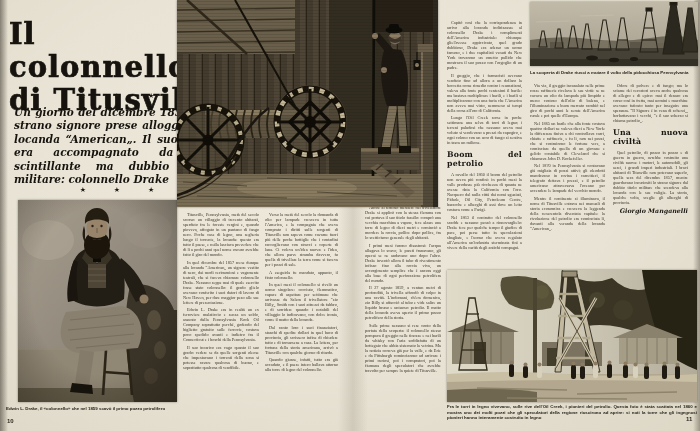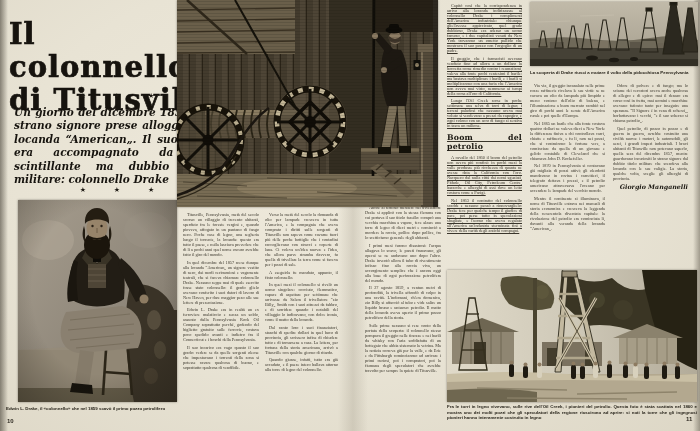--- a/index.html
+++ b/index.html
@@ -254,21 +254,21 @@
       <rect x="256" y="0" width="5" height="207" fill="#2d2820"></rect>
       <g>
         <line x1="240" y1="52" x2="240" y2="60" stroke="#0f0d08" stroke-width="1.2"></line>
         <rect x="236.5" y="60" width="7" height="10" fill="#12100b"></rect>
         <circle cx="240" cy="65" r="2" fill="#8f8165"></circle>
       </g>
       <rect width="261" height="207" fill="url(#hatch)"></rect>
     </svg>
   </div>
 
-  <div class="abs col" style="left:447px;top:3px;width:75px;height:262px;text-decoration:underline;">
+  <div class="abs col" style="left:447px;top:20px;width:75px;height:262px;">
       <p class="col-p">Capitò così che la corrispondenza in arrivo alla locanda indirizzasse al colonnello Drake i complimenti dell'America industriale: chiunque gliel'avesse appiccicato, quel grado dubbioso, Drake era adesso un uomo famoso, e i due capitalisti venuti da New York trovarono un ometto pallido che mostrava il suo pozzo con l'orgoglio di un padre.</p>
       <p class="col-p">Il greggio, che i farmacisti avevano venduto fino ad allora a un dollaro la boccetta come rimedio contro i reumatismi, valeva alla fonte pochi centesimi il barile: ma bastava moltiplicare i barili, e i barili si moltiplicarono con una furia che l'America non aveva mai visto, nemmeno ai tempi della corsa all'oro di California.</p>
       <p class="col-p">Lungo l'Oil Creek sorse in poche settimane una selva di torri di legno; i terreni paludosi che nessuno aveva mai voluto si vendevano a prezzi da capogiro, e ogni colono con un acro di fango si sentiva in tasca un milione.</p>
       <h3 class="col-h">Boom del petrolio</h3>
       <p class="col-p">A cavallo del 1860 il boom del petrolio non aveva più confini: in pochi mesi la valle produsse più ricchezza di quanta ne avesse data la California con l'oro. Nacquero dal nulla città dai nomi sguaiati, Pithole, Oil City, Petroleum Centre, baracche e alberghi di assi dove un letto costava come a Parigi.</p>
       <p class="col-p">Nel 1863 il contratto del colonnello scadde e nessuno pensò a rinnovarglielo: Drake fece per qualche tempo il giudice di pace, poi perse tutto in speculazioni sbagliate, e l'uomo che aveva regalato all'America un'industria sterminata finì a vivere della carità degli antichi compagni.</p>
     </div>
 
   <div class="abs photo" style="left:530px;top:2px;width:168px;height:64px;">
     <svg width="168" height="64" viewBox="0 0 168 64">
@@ -317,20 +317,21 @@
 
   <div class="abs col" style="left:530px;top:83px;width:75px;height:183px;">
       <p class="col-p">Via via, il greggio incanalato nelle prime rozze raffinerie rivelava le sue virtù: se ne cavava un olio da lampada più limpido e meno costoso dell'olio di balena, e l'illuminazione a buon mercato cambiò nel giro di pochi anni le serate dell'America rurale e poi quelle d'Europa.</p>
       <p class="col-p">Nel 1865 un barile che alla fonte costava quattro dollari ne valeva dieci a New York: la differenza finiva a chi controllava carri, chiatte e raffinerie, e fu lì, non nei pozzi, che si costruirono le fortune vere, a cominciare da quella di un giovane e gelido contabile di Cleveland che si chiamava John D. Rockefeller.</p>
       <p class="col-p">Nel 1870 in Pennsylvania si contavano già migliaia di pozzi attivi; gli oleodotti mandavano in rovina i carrettieri, il telegrafo dettava i prezzi, e il petrolio americano attraversava l'oceano per accendere le lampade del vecchio mondo.</p>
       <p class="col-p">Mentre il continente si illuminava, il nome di Titusville entrava nei manuali di storia economica e cresceva la leggenda della cenerentola diventata capitale: la rivoluzione del petrolio era cominciata lì, davanti alla veranda della locanda “American„.</p>
     </div>
   <div class="abs col" style="left:613px;top:83px;width:75px;height:183px;">
     <div>
         <p class="col-p">Odore di polvere e di fango; ma lo sciame dei cercatori aveva anche qualcosa di allegro e di epico: mai il denaro era corso così in fretta, mai uomini e macchine avevano faticato tanto per inseguire una speranza. “Il Signore è in vena di scherzi„, borbottavano i vecchi, “e il suo scherzo si chiama petrolio„.</p>
+        <h3 class="col-h">Una nuova civiltà</h3>
         <p class="col-p">Quel petrolio, di pozzo in pozzo e di guerra in guerra, avrebbe costruito una civiltà nuova: i motori, le automobili, gli aerei, i grandi imperi industriali. I bravi abitanti di Titusville non potevano saperlo, quella sera del dicembre 1857, mentre guardavano incuriositi lo strano signore dal dubbio titolo militare che scendeva alla locanda con le sue valigie. La storia, qualche volta, sceglie gli alberghi di provincia.</p>
       </div>
     <div class="signature">Giorgio Manganelli</div>
   </div>
 
   <div class="abs photo" style="left:447px;top:270px;width:250px;height:132px;">
     <svg width="250" height="132" viewBox="0 0 250 132">
       <defs>
         <linearGradient id="sky2" x1="0" y1="0" x2="1" y2="0">
           <stop offset="0" stop-color="#e0dac9"></stop>

